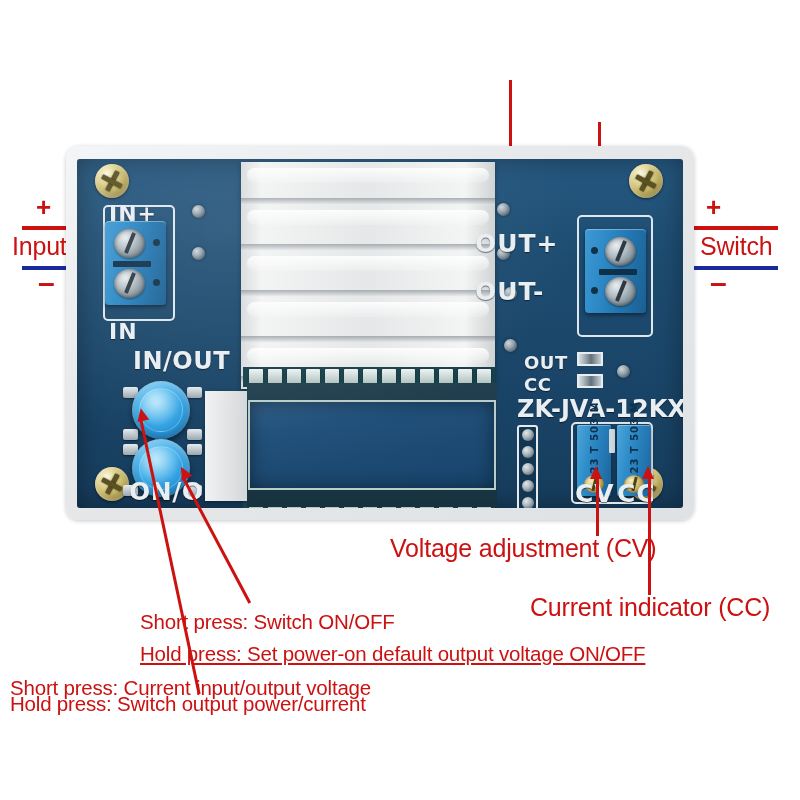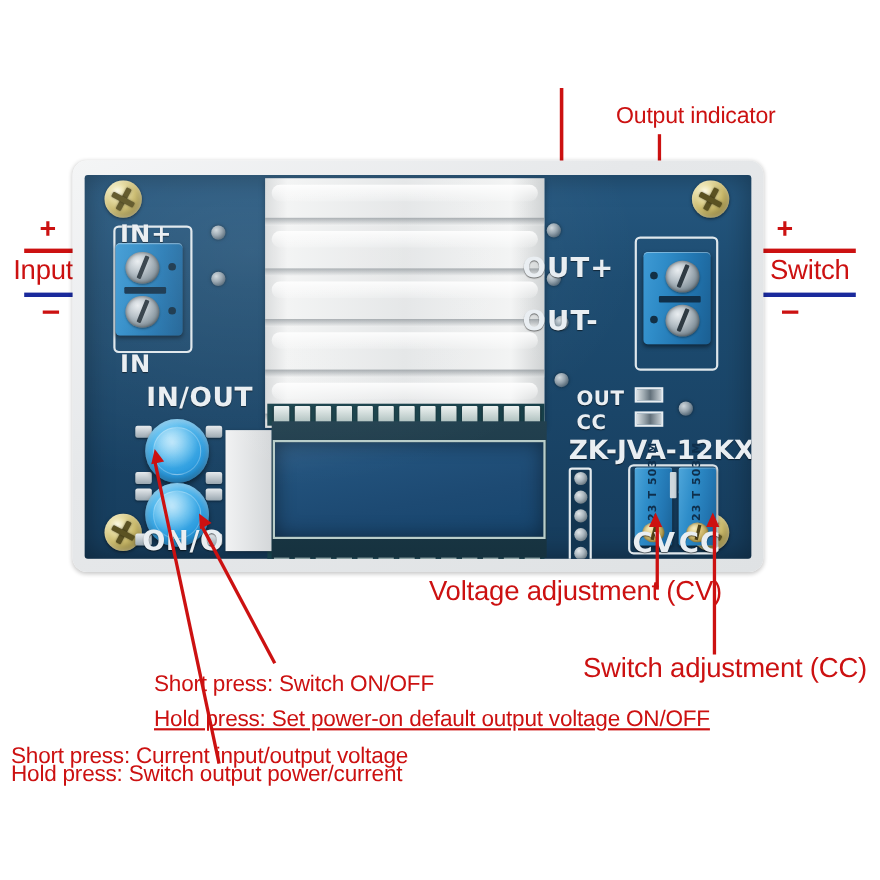--- a/index.html
+++ b/index.html
@@ -201,21 +201,20 @@
 
 <div id="stage">
 
   <div class="lead lead-v" style="left:509px;top:80px;height:200px;"></div>
   <div class="lead lead-h" style="left:509px;top:320px;width:0px;"></div>
 
   <div class="lead lead-v" style="left:509px;top:80px;height:242px;"></div>
   <div class="lead lead-h" style="left:509px;top:320px;width:82px;"></div>
   <div class="arrow arrow-left" style="left:579px;top:314px;"></div>
 
-  <div class="anno anno-lg" style="left:560px;top:94px;">Output indicator</div>
   <div class="lead lead-v" style="left:598px;top:122px;height:170px;"></div>
   <div class="arrow arrow-down" style="left:592px;top:288px;"></div>
 
   <div class="sign" style="left:36px;top:194px;">+</div>
   <div class="wire wire-pos" style="left:22px;top:226px;width:90px;"></div>
   <div class="anno anno-md" style="left:12px;top:232px;">Input</div>
   <div class="wire wire-neg" style="left:22px;top:266px;width:90px;"></div>
   <div class="sign sign-neg" style="left:38px;top:268px;">–</div>
 
   <div class="sign" style="left:706px;top:194px;">+</div>
@@ -355,25 +354,25 @@
       <div class="pot" style="left:540px;top:266px;">
         <div class="potlabel">123 T 503 M</div>
         <div class="potscrew"></div>
       </div>
       <div class="silk" style="left:498px;top:320px;font-size:25px;letter-spacing:1px;">CV</div>
       <div class="silk" style="left:540px;top:320px;font-size:25px;letter-spacing:1px;">CC</div>
 
     </div>
   </div>
 
-  <div class="anno anno-md" style="left:390px;top:523px;">Voltage adjustment (CV)</div>
+  <div class="anno anno-md" style="left:390px;top:534px;">Voltage adjustment (CV)</div>
   <div class="lead lead-v" style="left:596px;top:478px;height:58px;"></div>
   <div class="arrow arrow-up-r" style="left:590px;top:466px;"></div>
 
-  <div class="anno anno-md" style="left:530px;top:593px;">Switch adjustment (CC)</div>
+  <div class="anno anno-md" style="left:530px;top:593px;">Current indicator (CC)</div>
   <div class="lead lead-v" style="left:648px;top:478px;height:117px;"></div>
   <div class="arrow arrow-up-r" style="left:642px;top:466px;"></div>
 
   <div class="diag" style="left:184px;top:476px;width:143px;transform:rotate(62deg);"></div>
   <div class="arrow-up-r" style="left:178px;top:466px;transform:rotate(-28deg);"></div>
   <div class="anno anno-blk" style="left:140px;top:608px;">Short press: Switch ON/OFF</div>
   <div class="anno anno-blk" style="left:140px;top:640px;text-decoration:underline;">Hold press: Set power-on default output voltage ON/OFF</div>
 
   <div class="diag" style="left:142px;top:418px;width:282px;transform:rotate(78deg);"></div>
   <div class="arrow-up-r" style="left:136px;top:408px;transform:rotate(-12deg);"></div>

